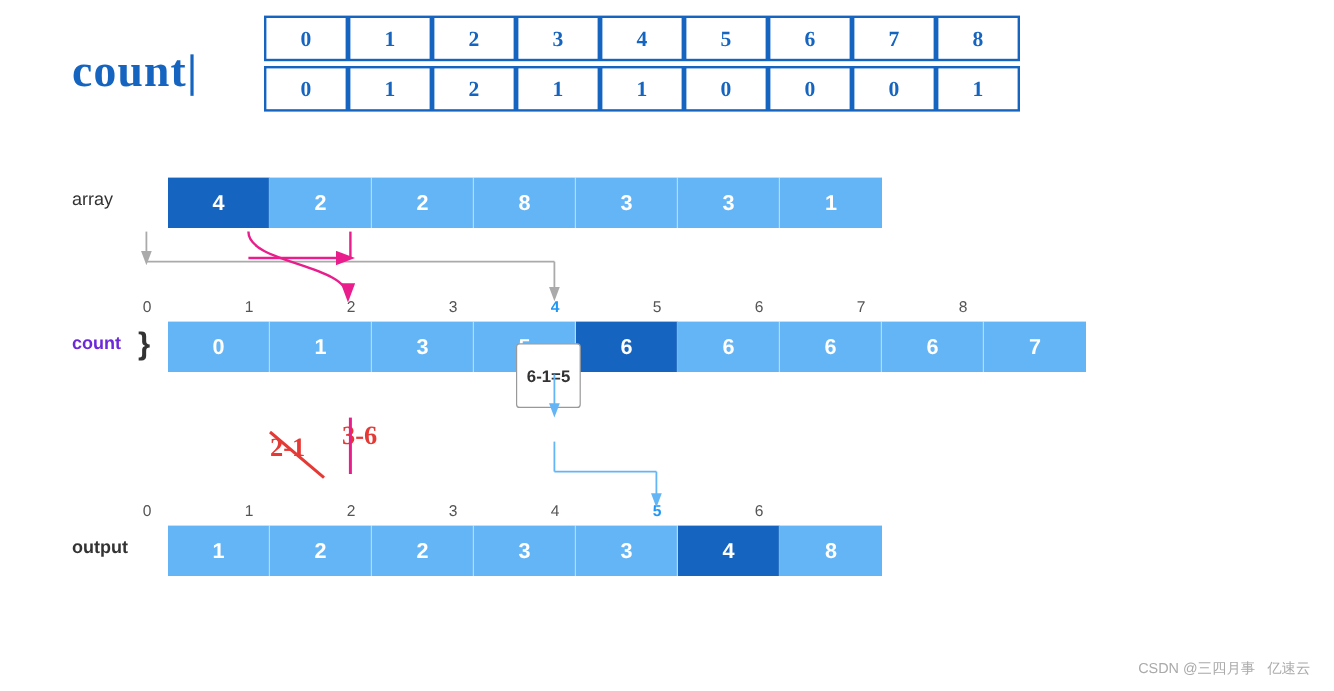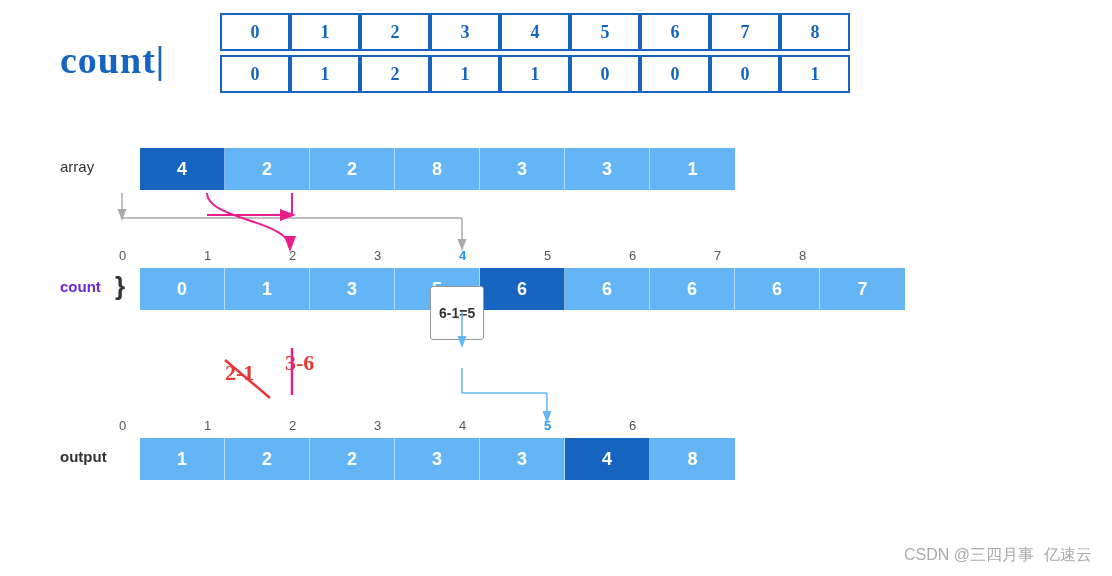--- a/index.html
+++ b/index.html
@@ -166,21 +166,21 @@
       font-family: 'Comic Sans MS', cursive;
       font-size: 22px;
       font-weight: bold;
       color: #e53935;
     }
 
     .watermark {
       position: absolute;
       bottom: 10px;
       right: 20px;
-      font-size: 16px;
+      font-size: 12px;
       color: #aaa;
       display: flex;
       gap: 10px;
       align-items: center;
     }
   </style>
 </head>
 <body>
 
 <div class="main-container">

